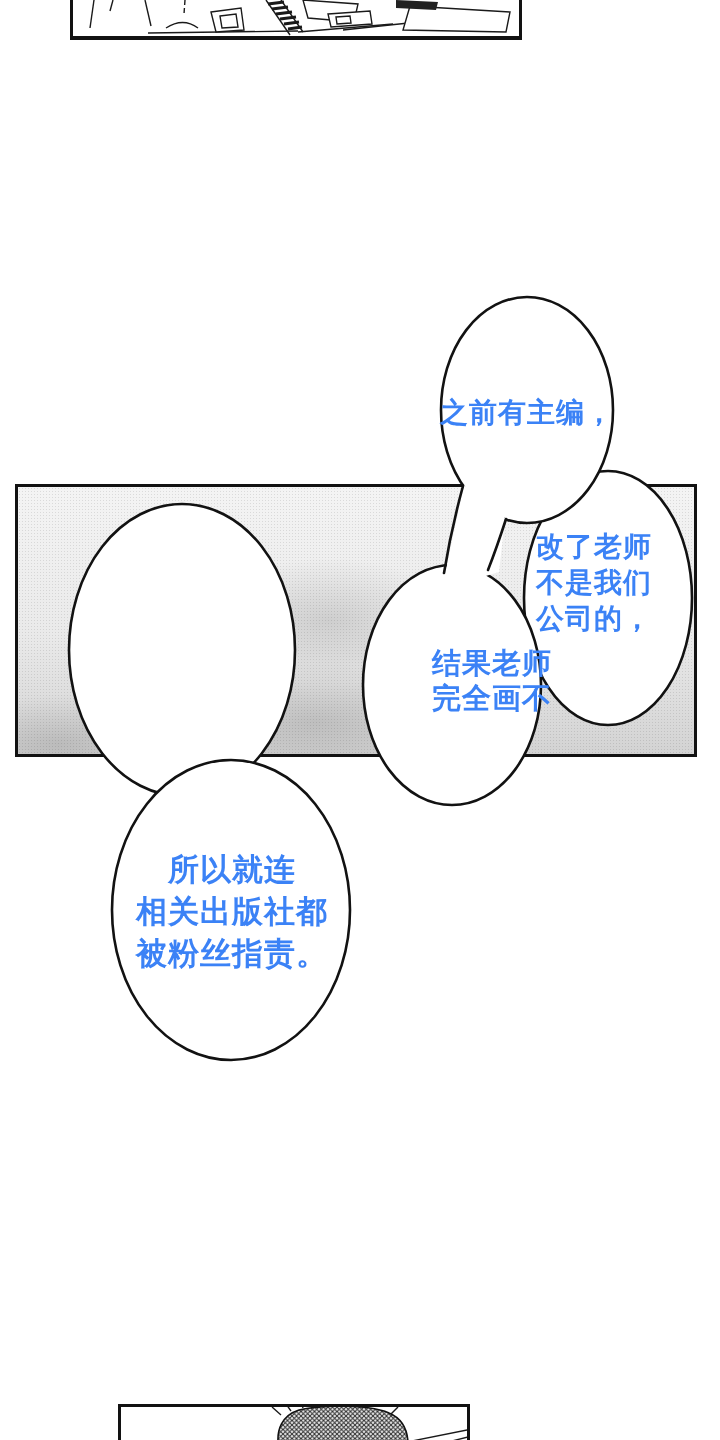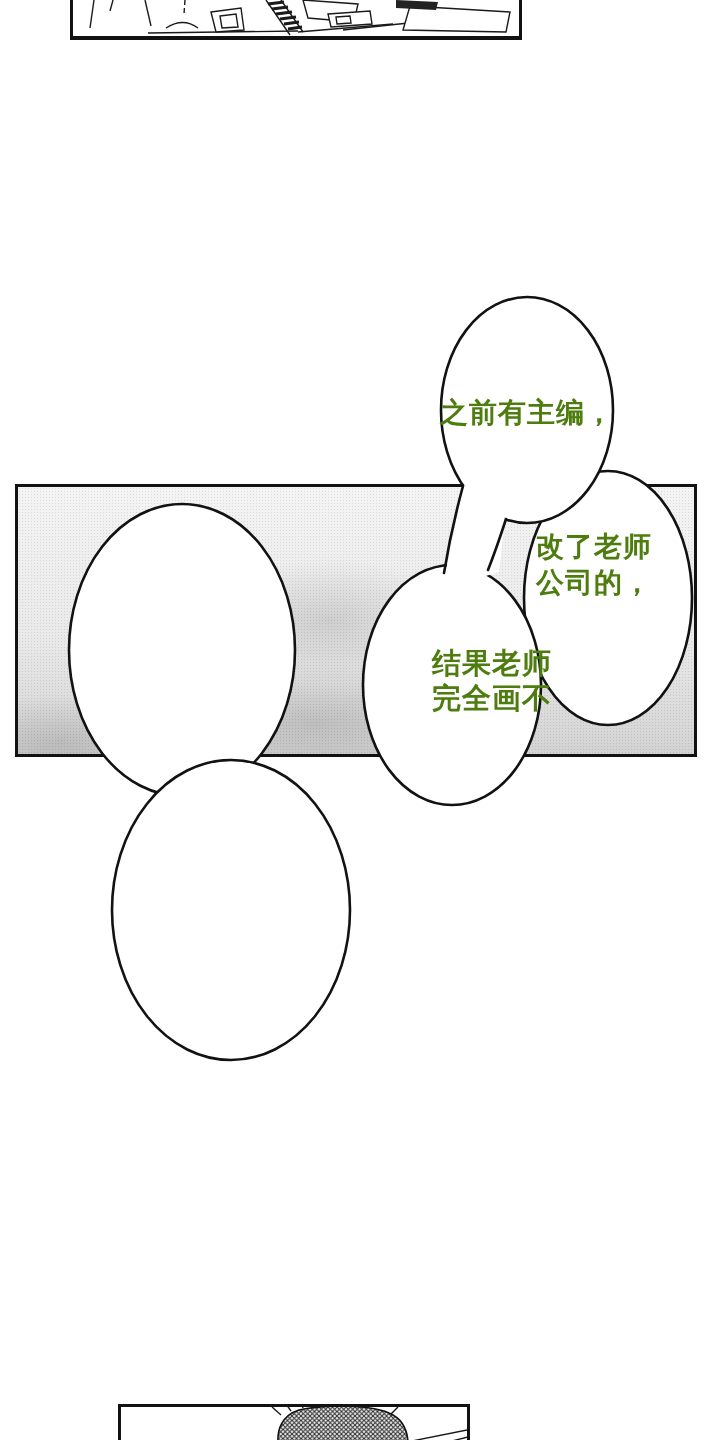--- a/index.html
+++ b/index.html
@@ -24,21 +24,21 @@
       radial-gradient(150px 80px at 90% 38%, rgba(0,0,0,0.06), rgba(0,0,0,0) 70%),
       linear-gradient(180deg, #f4f4f4 0%, #eaeaea 55%, #d3d3d3 100%);
     background-size:3px 3px,100% 100%,100% 100%,100% 100%,100% 100%,100% 100%;
   }
   .panel-bottom{
     left:118px;top:1404px;width:352px;height:46px;
     border-bottom:none;overflow:hidden;z-index:1;
   }
   .bubble-layer{position:absolute;left:0;top:0;z-index:5;}
   .btext{
-    position:absolute;z-index:6;font-weight:700;color:#4d7c0f;text-align:center;
+    position:absolute;z-index:6;font-weight:700;color:#3b82f6;text-align:center;
     letter-spacing:1px;white-space:nowrap;
   }
   .btext .ln{display:block;}
   #t1{left:427px;top:398px;width:200px;font-size:28px;line-height:30px;}
   #t2{left:494px;top:529px;width:200px;font-size:28px;line-height:36px;}
   #t3{left:352px;top:646px;width:200px;font-size:29px;line-height:35px;text-align:right;}
   #t4{left:57px; top:556px;width:250px;font-size:28px;line-height:37px;}
   #t5{left:99px; top:849px;width:266px;font-size:31px;line-height:42px;}
   svg .line{stroke:#1a1a1a;stroke-width:1.4;fill:none;}
   svg .shape{stroke:#1a1a1a;stroke-width:1.4;fill:#ffffff;}
@@ -126,20 +126,26 @@
       <path class="tailside" d="M463 486 Q451 530 444 573"></path>
       <path class="tailside" d="M506 519 Q497 547 488 570"></path>
     </g>
   </svg>
 
   <div class="btext" id="t1">
     <span class="ln">之前有主编，</span>
   </div>
   <div class="btext" id="t2">
     <span class="ln">改了老师</span>
+    <span class="ln">不是我们</span>
     <span class="ln">公司的，</span>
   </div>
   <div class="btext" id="t3">
     <span class="ln">结果老师</span>
     <span class="ln">完全画不</span>
   </div>
+  <div class="btext" id="t5">
+    <span class="ln">所以就连</span>
+    <span class="ln">相关出版社都</span>
+    <span class="ln">被粉丝指责。</span>
+  </div>
 
 </div>
 
 </body></html>

